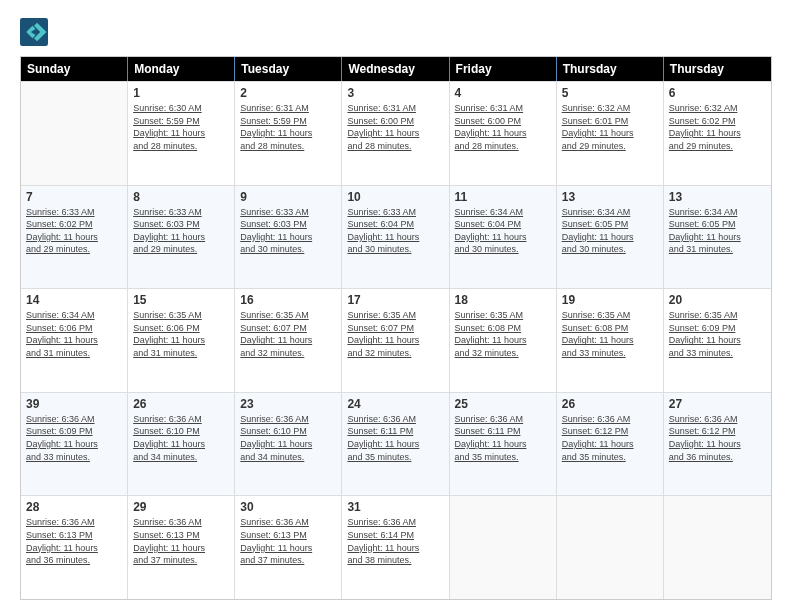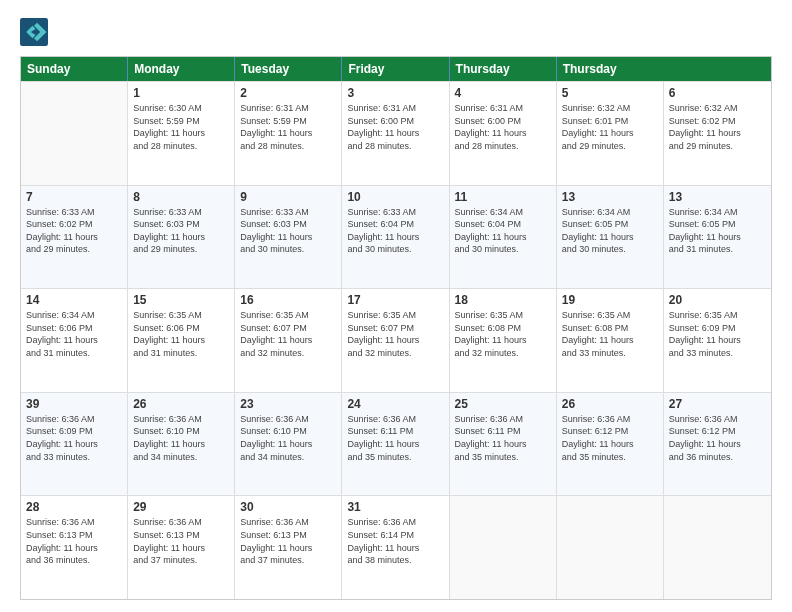--- a/index.html
+++ b/index.html
@@ -55,21 +55,21 @@
     }
     .calendar {
       flex: 1;
       display: flex;
       flex-direction: column;
       border: 1px solid #ccc;
     }
     .cal-header-row {
       display: grid;
       grid-template-columns: repeat(7, 1fr);
-      background: #15803d;
+      background: #000000;
     }
     .cal-header-cell {
       color: #fff;
       font-size: 12px;
       font-weight: bold;
       padding: 5px 6px;
       border-right: 1px solid #5588bb;
       text-align: left;
     }
     .cal-header-cell:last-child { border-right: none; }
@@ -98,20 +98,21 @@
       font-size: 12px;
       font-weight: bold;
       color: #333;
       display: block;
       margin-bottom: 2px;
     }
     .day-info {
       font-size: 9px;
       color: #444;
       line-height: 1.4;
+      text-decoration: underline;
     }
     .cal-week:nth-child(odd) .cal-cell:not(.empty) { background: #fff; }
     .cal-week:nth-child(even) .cal-cell:not(.empty) { background: #f5f8fc; }
   </style>
 </head>
 <body>
 
 <div class="page">
   <div class="header">
     <div class="logo">
@@ -129,20 +130,21 @@
       <div class="cal-title"></div>
       <div class="cal-subtitle"></div>
     </div>
   </div>
 
   <div class="calendar">
     <div class="cal-header-row">
     <div class="cal-header-cell">Sunday</div>
         <div class="cal-header-cell">Monday</div>
         <div class="cal-header-cell">Tuesday</div>
+        <div class="cal-header-cell">Wednesday</div>
         <div class="cal-header-cell">Friday</div>
         <div class="cal-header-cell">Thursday</div>
         <div class="cal-header-cell">Thursday</div>
       </div>
     <div class="cal-body">
     <div class="cal-week">
           <div class="cal-cell empty"></div>
           <div class="cal-cell">
             <span class="day-num">1</span>
             <div class="day-info" style="white-space: pre-line;">Sunrise: 6:30 AM

